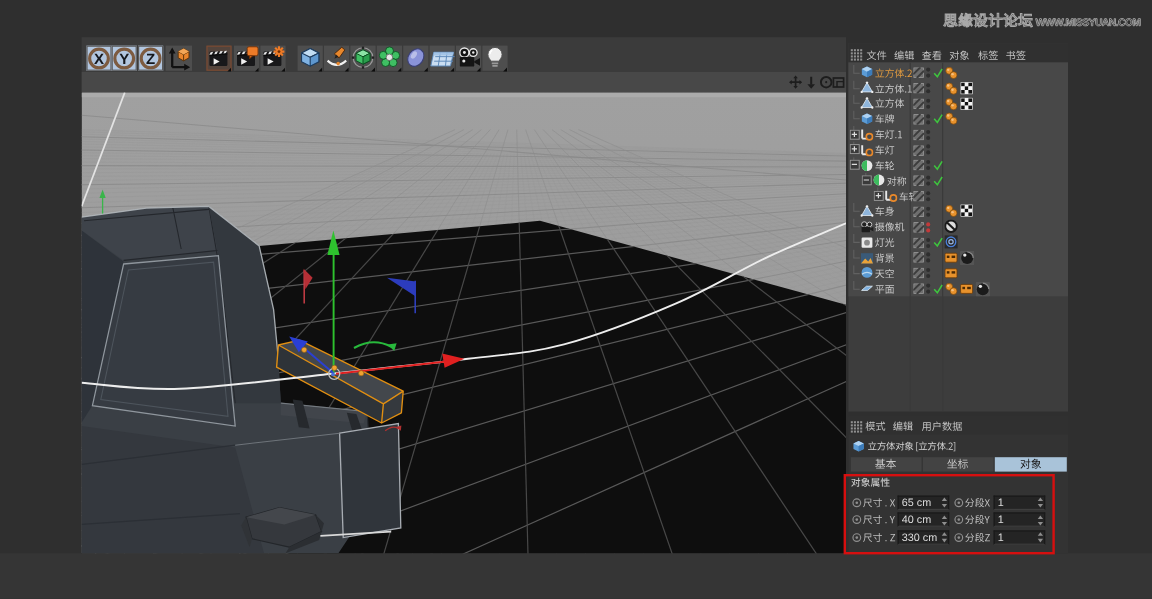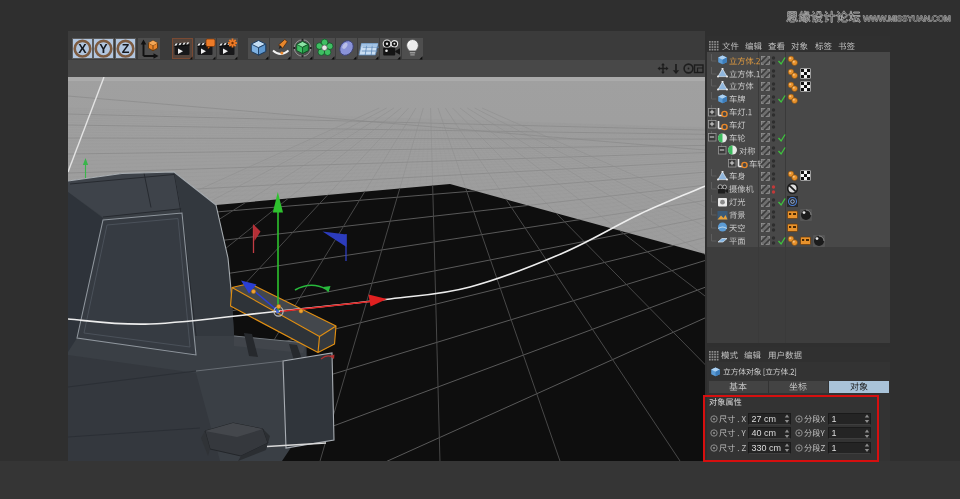--- a/index.html
+++ b/index.html
@@ -1100,21 +1100,21 @@
       <circle cx="4" cy="4" r="1.1" fill="#8e8e8e"></circle>
     </svg>
 <svg style="position:absolute;left:719.0px;top:412.7px;overflow:visible" width="31" height="12">
       <g transform="translate(0,9.02)" fill="#c5c5c5">
         <path transform="translate(0.0,0) scale(0.008200,-0.008200)" d="M178 792V509C178 345 166 125 33 -31C50 -40 82 -68 95 -84C209 49 245 239 255 399H514C578 165 698 -2 906 -78C917 -56 940 -26 958 -9C765 51 648 200 591 399H861V792ZM258 718H784V472H258V509Z"></path>
         <path transform="translate(8.2,0) scale(0.008200,-0.008200)" d="M167 414C241 337 319 230 350 159L418 202C385 274 304 378 230 453ZM634 840V627H52V553H634V32C634 8 626 1 602 0C575 0 488 -1 395 2C408 -21 424 -58 429 -82C537 -82 614 -80 655 -67C697 -54 713 -30 713 32V553H949V627H713V840Z"></path>
         <path transform="translate(18.2,0) scale(0.008200,-0.008200)" d="M139 -13C175 -13 205 15 205 56C205 98 175 126 139 126C102 126 73 98 73 56C73 15 102 -13 139 -13Z"></path>
         <path transform="translate(22.4,0) scale(0.008200,-0.008200)" d="M17 0H115L220 198C239 235 258 272 279 317H283C307 272 327 235 346 198L455 0H557L342 374L542 733H445L347 546C329 512 315 481 295 438H291C267 481 252 512 233 546L133 733H31L231 379Z"></path>
       </g>
     </svg>
-<div class="abs" style="left:747.5px;top:412.5px;width:43px;height:12px;background:#242424;border:1px solid #1a1a1a;border-bottom-color:#3e3e3e;color:#dcdcdc;font-size:9px;line-height:10.5px;padding-left:3px">27 cm</div>
+<div class="abs" style="left:747.5px;top:412.5px;width:43px;height:12px;background:#242424;border:1px solid #1a1a1a;border-bottom-color:#3e3e3e;color:#dcdcdc;font-size:9px;line-height:10.5px;padding-left:3px">65 cm</div>
 <svg class="abs" style="left:783.5px;top:414.0px" width="6" height="10">
       <path d="M3 0.5 l2.2 3 h-4.4z" fill="#8e8e8e"></path>
       <path d="M3 9 l2.2 -3 h-4.4z" fill="#8e8e8e"></path>
     </svg>
 <svg class="abs" style="left:794.5px;top:414.5px" width="9" height="9">
       <circle cx="4" cy="4" r="3.2" fill="none" stroke="#8e8e8e" stroke-width="1"></circle>
       <circle cx="4" cy="4" r="1.1" fill="#8e8e8e"></circle>
     </svg>
 <svg style="position:absolute;left:803.5px;top:412.7px;overflow:visible" width="25" height="12">
       <g transform="translate(0,9.02)" fill="#c5c5c5">

